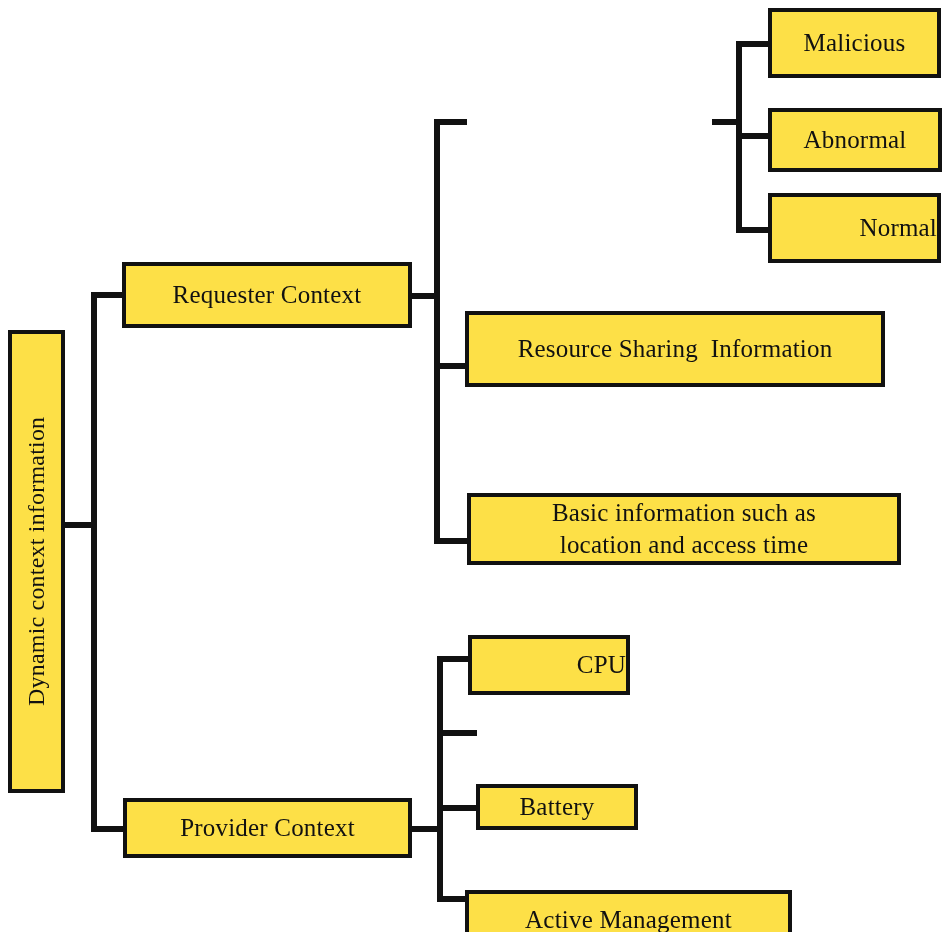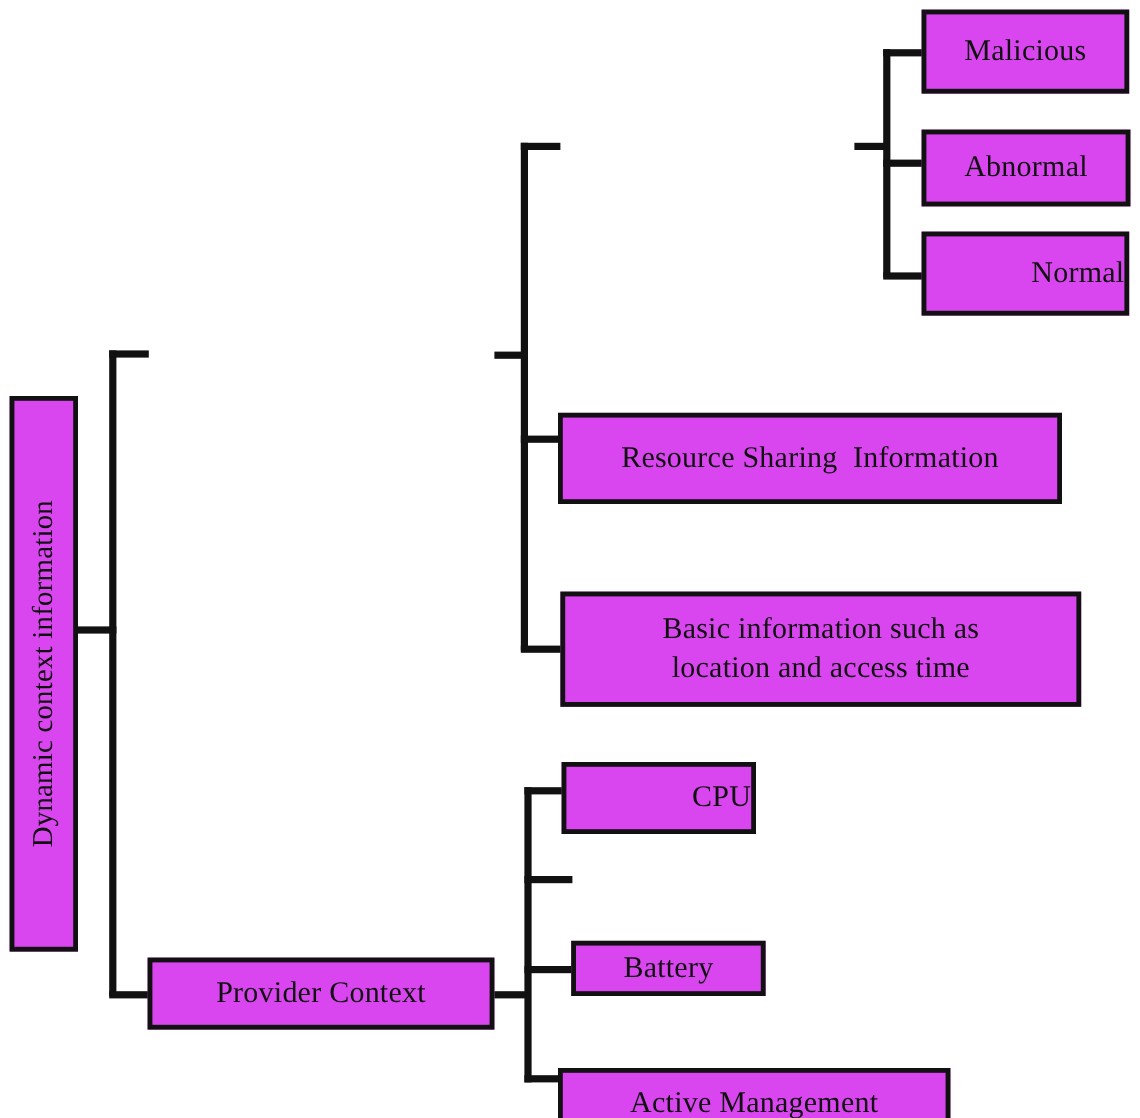--- a/index.html
+++ b/index.html
@@ -14,21 +14,21 @@
     height: 932px;
     background: #ffffff;
     overflow: hidden;
     font-family: "Liberation Serif", "DejaVu Serif", serif;
     color: #111111;
   }
   
   .node {
     position: absolute;
     box-sizing: border-box;
-    background: #d946ef;
+    background: #fde047;
     border: 4px solid #111111;
     display: flex;
     align-items: center;
     justify-content: center;
     text-align: center;
     line-height: 1.28;
     font-size: 25px;
     letter-spacing: .2px;
     white-space: pre;
   }
@@ -65,20 +65,23 @@
 
   <div class="node" id="node-root">
     <span class="vtext">Dynamic context information</span>
   </div>
 
   <div class="edge h thick" style="left:65px; top:522px; width:32px;"></div>
   <div class="edge v thick" style="left:91px; top:292px; height:538px;"></div>
   <div class="edge h thick" style="left:91px; top:292px; width:33px;"></div>
   <div class="edge h thick" style="left:91px; top:826px; width:34px;"></div>
 
+  <div class="node" style="left:122px; top:262px; width:290px; height:66px;">
+    <span>Requester Context</span>
+  </div>
 
   <div class="edge h thick" style="left:412px; top:293px; width:28px;"></div>
   <div class="edge v thick" style="left:434px; top:119px; height:423px;"></div>
   <div class="edge h thick" style="left:434px; top:119px; width:33px;"></div>
   <div class="edge h thick" style="left:434px; top:363px; width:33px;"></div>
   <div class="edge h thick" style="left:434px; top:538px; width:34px;"></div>
 
 
   <div class="edge h thick" style="left:712px; top:119px; width:28px;"></div>
   <div class="edge v thick" style="left:736px; top:41px; height:190px;"></div>
@@ -91,25 +94,25 @@
   </div>
 
   <div class="node" style="left:768px; top:108px; width:174px; height:64px;">
     <span>Abnormal</span>
   </div>
 
   <div class="node" style="left:768px; top:193px; width:173px; height:70px;justify-content:flex-end;">
     <span>Normal</span>
   </div>
 
-  <div class="node" style="left:465px; top:344px; width:420px; height:76px;">
+  <div class="node" style="left:465px; top:311px; width:420px; height:76px;">
     <span>Resource Sharing  Information</span>
   </div>
 
-  <div class="node" style="left:467px; top:493px; width:434px; height:96px; white-space:pre-line;">
+  <div class="node" style="left:467px; top:493px; width:434px; height:72px; white-space:pre-line;">
     <span>Basic information such as
 location and access time</span>
   </div>
 
   <div class="node" style="left:123px; top:798px; width:289px; height:60px;">
     <span>Provider Context</span>
   </div>
 
   <div class="edge h thick" style="left:412px; top:826px; width:28px;"></div>
   <div class="edge v thick" style="left:437px; top:656px; height:246px;"></div>

